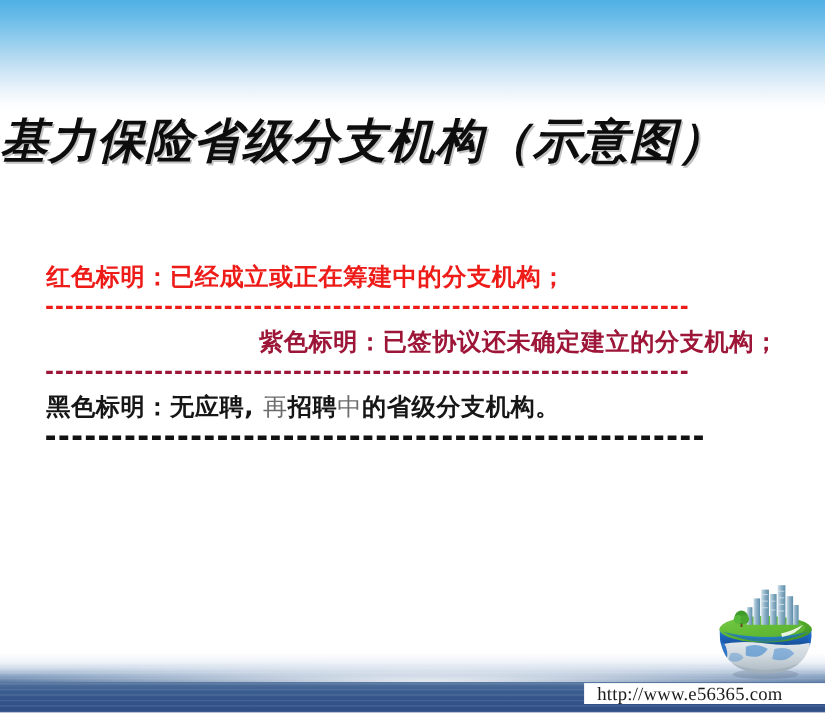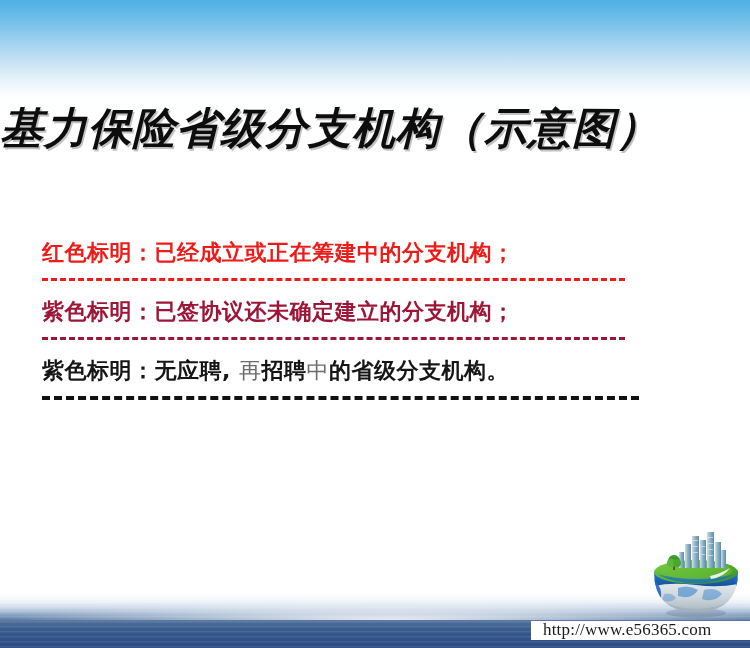--- a/index.html
+++ b/index.html
@@ -119,21 +119,21 @@
   }
   .legend-text {
     font-family: "DejaVu Sans", "Liberation Sans", sans-serif;
     font-size: 22px;
     font-weight: bold;
     line-height: 34px;
     white-space: nowrap;
     letter-spacing: 0.5px;
   }
   .legend-text.red   { color: #ee1c19; }
-  .legend-text.plum  { color: #9d1638; }
+  .legend-text.plum  { color: #9d1638; text-align: right; }
   .legend-text.black { color: #161616; }
   .legend-text .soft { font-weight: 400; color: #6c6c6c; }
 
   .rule {
     height: 0;
     margin-top: 8px;
     margin-bottom: 14px;
   }
   .rule-red {
     width: 583px;
@@ -160,21 +160,21 @@
 
   
   .watermark {
     position: absolute;
     left: 531px;
     top: 621px;
     width: 219px;
     height: 19px;
     background: #ffffff;
     display: flex;
-    align-items: flex-end;
+    align-items: center;
     padding-left: 12px;
     box-sizing: border-box;
   }
   .watermark-text {
     font-family: "Liberation Serif", "DejaVu Serif", serif;
     font-size: 17px;
     color: #1b1b1b;
     letter-spacing: 0.2px;
     white-space: nowrap;
   }
@@ -195,21 +195,21 @@
       <div class="rule rule-red"></div>
     </div>
 
     <div class="legend-row">
       <div class="legend-text plum">紫色标明：已签协议还未确定建立的分支机构；</div>
       <div class="rule rule-plum"></div>
     </div>
 
     <div class="legend-row">
       <div class="legend-text black">
-        <span>紫色标明：无应聘, </span><span class="soft">再</span><span>招聘</span><span class="soft">中</span><span>的省级分支机构。</span>
+        <span>黑色标明：无应聘, </span><span class="soft">再</span><span>招聘</span><span class="soft">中</span><span>的省级分支机构。</span>
       </div>
       <div class="rule rule-black"></div>
     </div>
 
   </div>
 
   <div class="ocean-wrap">
     <div class="ocean"></div>
     <div class="ocean-glow"></div>
     <div class="ocean-sheen"></div>

